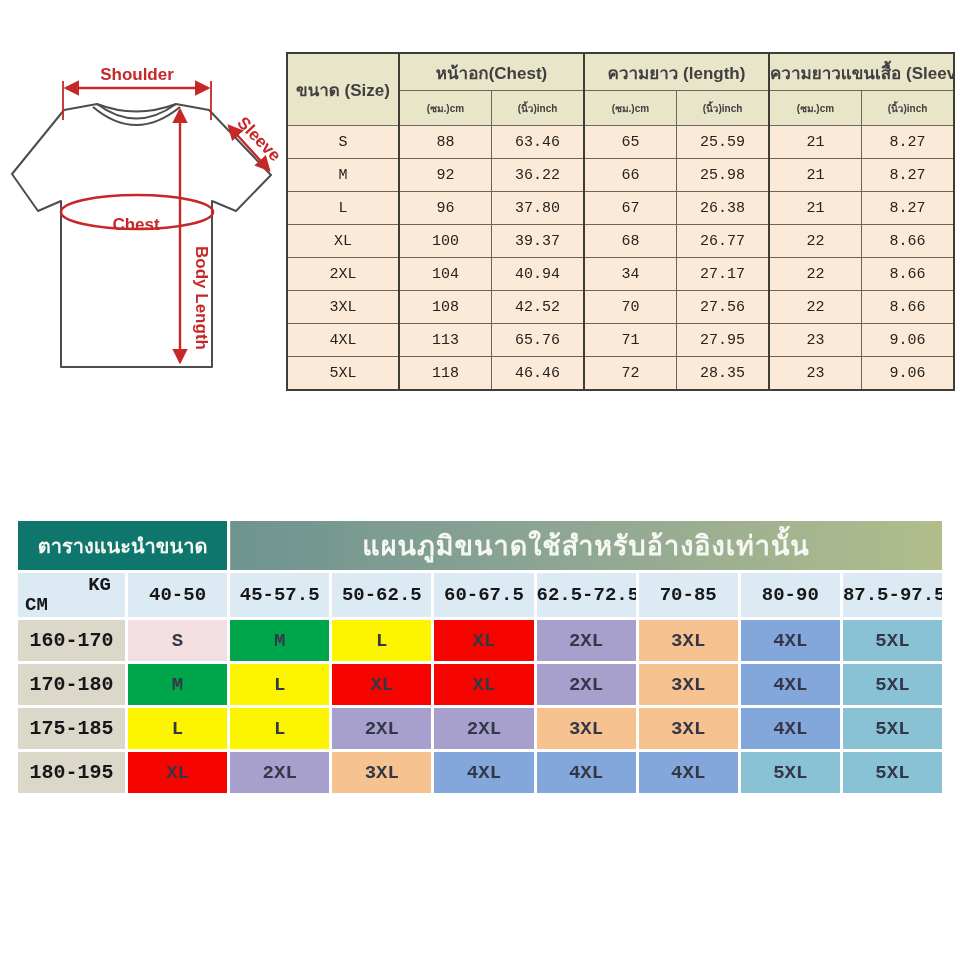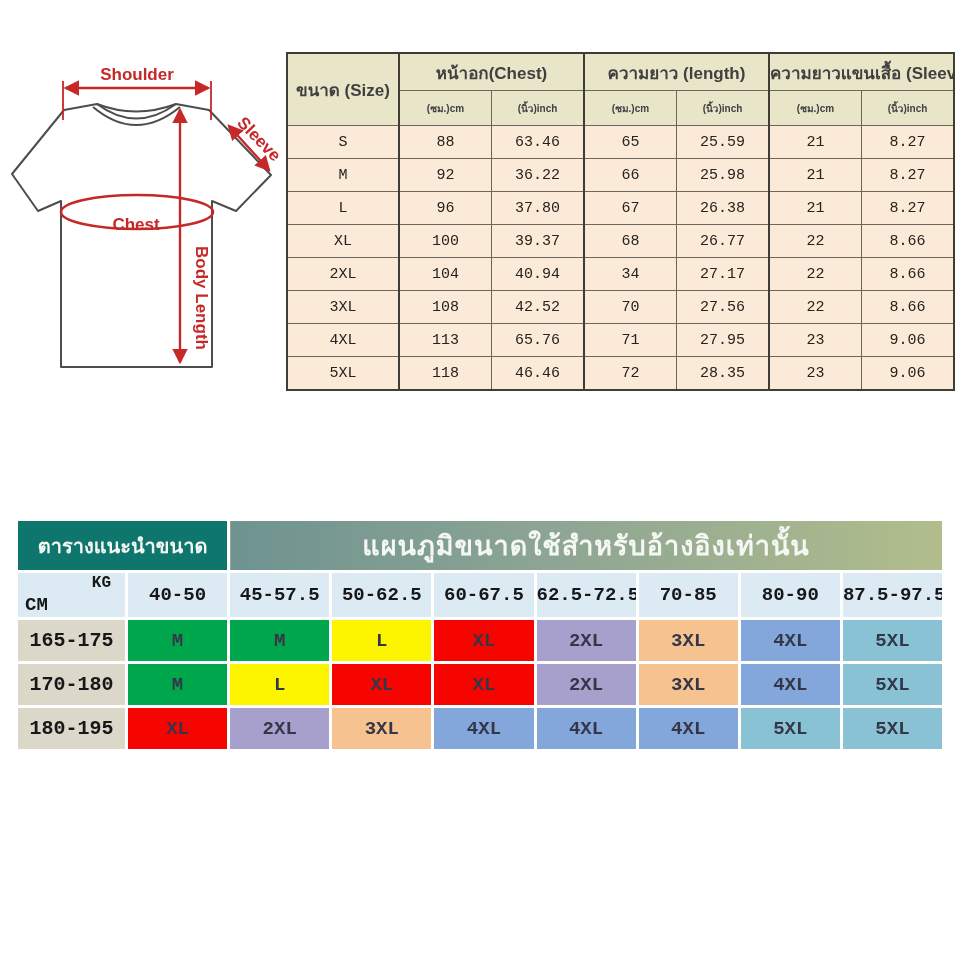--- a/index.html
+++ b/index.html
@@ -39,21 +39,21 @@
              font-family:"Liberation Sans",sans-serif;}
   .fit-table th.title-left{background:#0f766e;font-size:20px;}
   .fit-table th.title-right{font-size:27px;letter-spacing:1px;
              background:linear-gradient(90deg,#6e9390 0%,#8fa694 48%,#b1bd8b 100%);}
   .fit-table tr.axis-row th{height:44px;background:#dcebf3;color:#17171a;
              font-family:"Liberation Mono",monospace;font-weight:700;font-size:19px;}
   .fit-table th.axis-cell{position:relative;background-color:#e8e1cd;
              background-image:linear-gradient(to top right,
                 transparent calc(50% - 2px),#141414 calc(50% - 2px),
                 #141414 calc(50% + 2px),transparent calc(50% + 2px));}
-  .axis-cell .kg{position:absolute;top:1px;right:14px;font-size:16px;}
+  .axis-cell .kg{position:absolute;top:1px;right:14px;font-size:19px;}
   .axis-cell .cm{position:absolute;bottom:1px;left:7px;font-size:19px;}
   .fit-table tbody th{height:41px;background:#dbd8c9;color:#17171a;
              font-family:"Liberation Mono",monospace;font-weight:700;font-size:20px;}
   .fit-table tbody td{height:41px;color:#333747;
              font-family:"Liberation Mono",monospace;font-weight:700;font-size:19px;}
 </style>
 </head>
 <body>
 
 <div class="stage">
@@ -216,42 +216,53 @@
         <th>50-62.5</th>
         <th>60-67.5</th>
         <th>62.5-72.5</th>
         <th>70-85</th>
         <th>80-90</th>
         <th>87.5-97.5</th>
       </tr>
     </thead>
     <tbody>
         <tr>
-          <th>165-175</th>
-          <td style="background: rgb(0, 166, 76);">M</td>
+          <th>160-170</th>
+          <td style="background: rgb(243, 223, 226);">S</td>
           <td style="background: rgb(0, 166, 76);">M</td>
           <td style="background: rgb(253, 245, 0);">L</td>
           <td style="background: rgb(246, 5, 0);">XL</td>
           <td style="background: rgb(168, 160, 204);">2XL</td>
           <td style="background: rgb(246, 194, 143);">3XL</td>
           <td style="background: rgb(131, 167, 218);">4XL</td>
           <td style="background: rgb(137, 194, 213);">5XL</td>
         </tr>
         <tr>
           <th>170-180</th>
           <td style="background: rgb(0, 166, 76);">M</td>
           <td style="background: rgb(253, 245, 0);">L</td>
           <td style="background: rgb(246, 5, 0);">XL</td>
           <td style="background: rgb(246, 5, 0);">XL</td>
           <td style="background: rgb(168, 160, 204);">2XL</td>
           <td style="background: rgb(246, 194, 143);">3XL</td>
           <td style="background: rgb(131, 167, 218);">4XL</td>
           <td style="background: rgb(137, 194, 213);">5XL</td>
         </tr>
         <tr>
+          <th>175-185</th>
+          <td style="background: rgb(253, 245, 0);">L</td>
+          <td style="background: rgb(253, 245, 0);">L</td>
+          <td style="background: rgb(168, 160, 204);">2XL</td>
+          <td style="background: rgb(168, 160, 204);">2XL</td>
+          <td style="background: rgb(246, 194, 143);">3XL</td>
+          <td style="background: rgb(246, 194, 143);">3XL</td>
+          <td style="background: rgb(131, 167, 218);">4XL</td>
+          <td style="background: rgb(137, 194, 213);">5XL</td>
+        </tr>
+        <tr>
           <th>180-195</th>
           <td style="background: rgb(246, 5, 0);">XL</td>
           <td style="background: rgb(168, 160, 204);">2XL</td>
           <td style="background: rgb(246, 194, 143);">3XL</td>
           <td style="background: rgb(131, 167, 218);">4XL</td>
           <td style="background: rgb(131, 167, 218);">4XL</td>
           <td style="background: rgb(131, 167, 218);">4XL</td>
           <td style="background: rgb(137, 194, 213);">5XL</td>
           <td style="background: rgb(137, 194, 213);">5XL</td>
         </tr>

